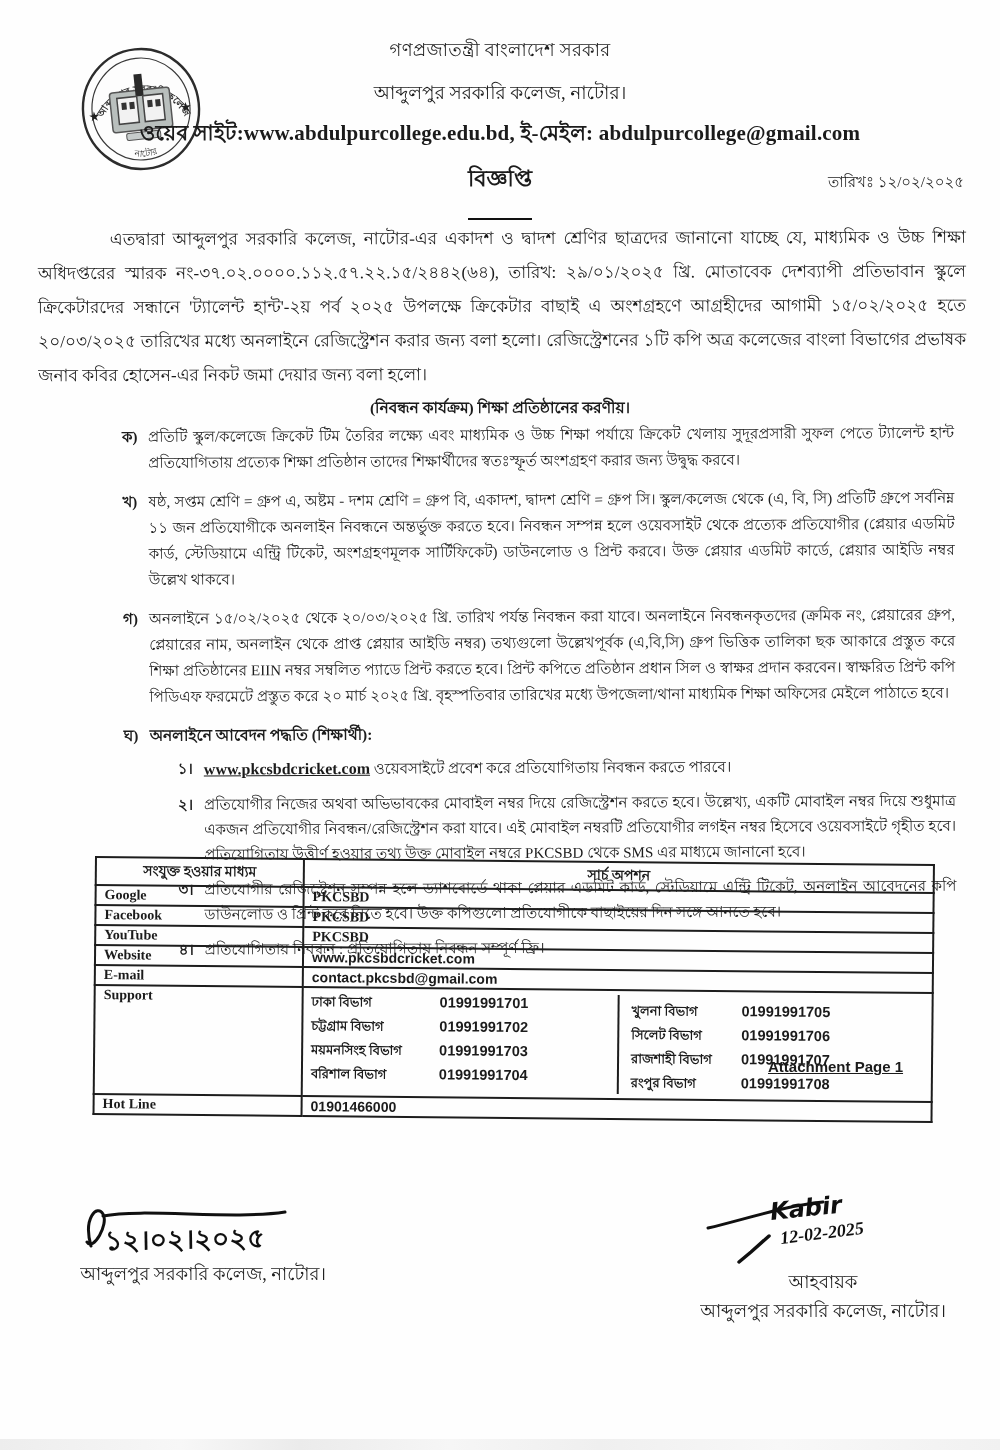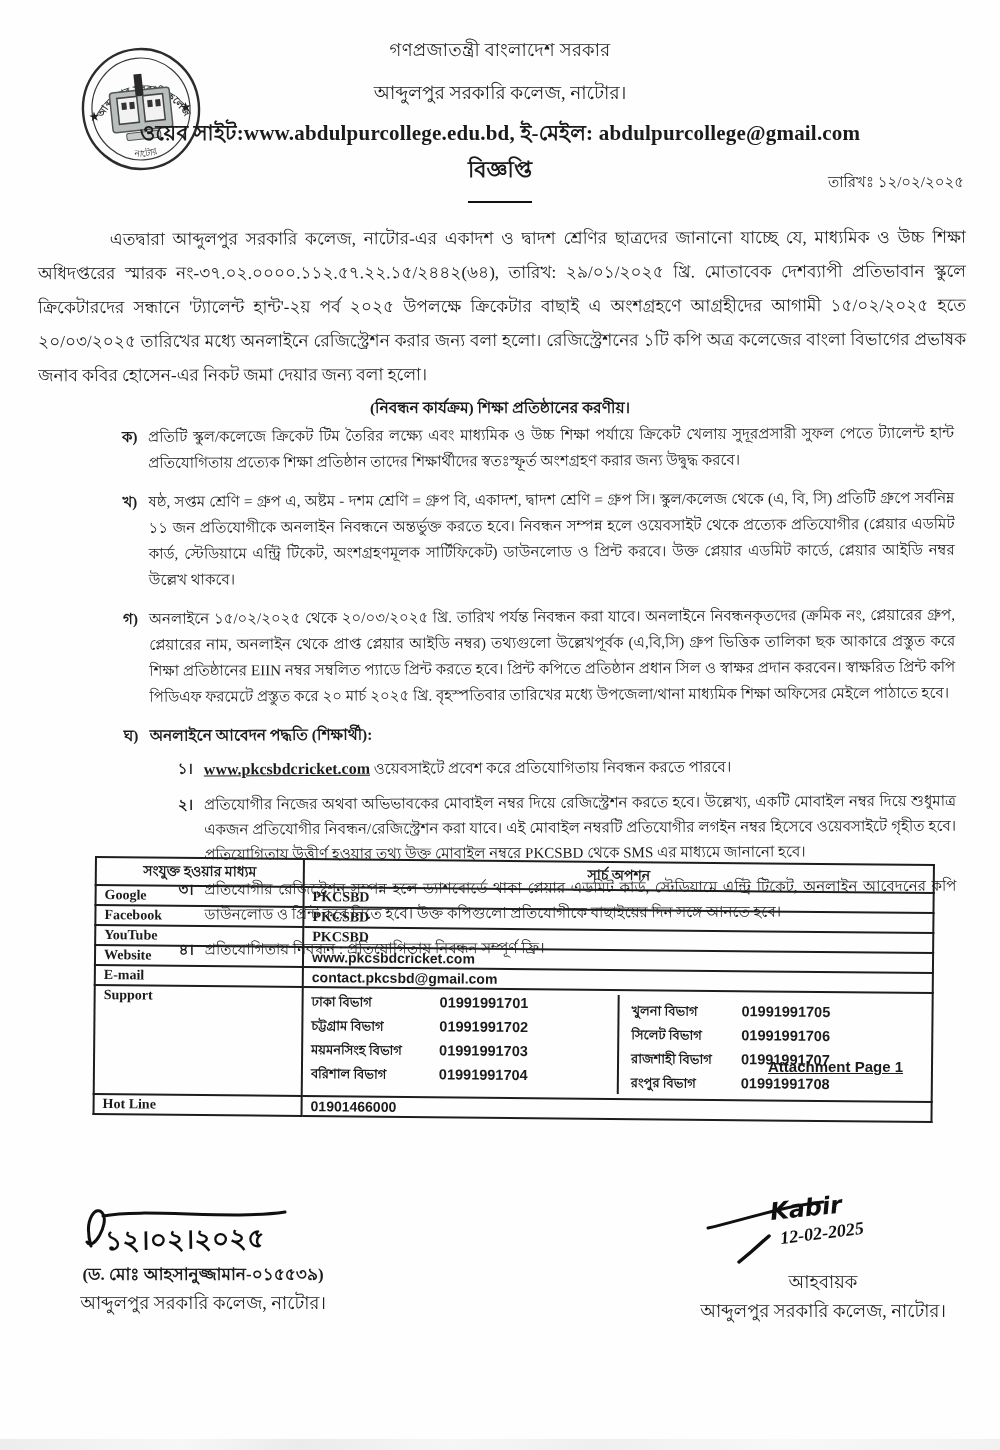--- a/index.html
+++ b/index.html
@@ -8,22 +8,22 @@
     background:#fefefe;color:#1b1b1b;
     font-family:"Liberation Serif", serif;
   }
   
   .seal{position:absolute;left:78px;top:44px;width:126px;height:130px;transform:rotate(-6deg);}
   .hdr-block{position:absolute;left:0;right:0;top:36px;text-align:center;}
   .hdr-govt{font-size:18px;letter-spacing:.3px;}
   .hdr-office{font-size:16.5px;margin-top:12px;}
   .hdr-college{font-size:18.5px;margin-top:12px;}
   .hdr-contact{font-size:21px;font-weight:bold;margin-top:7px;letter-spacing:.2px;}
-  .notice-title{display:inline-block;font-size:22px;font-weight:bold;
-    border-bottom:2px solid #111;padding-bottom:12px;}
+  .notice-title{display:inline-block;font-size:22px;font-weight:bold;margin-top:9px;
+    border-bottom:2px solid #111;padding-bottom:20px;}
   .date-label{position:absolute;right:36px;top:170px;font-size:15px;}
   
   .intro{
     position:absolute;left:38px;top:222px;width:928px;
     font-size:17px;line-height:34px;text-align:justify;text-indent:72px;
     transform:rotate(-0.15deg);
   }
   
   .section-heading{position:absolute;left:0;right:0;top:396px;text-align:center;
     font-size:15.5px;font-weight:bold;}
@@ -231,21 +231,20 @@
       </table>
   </div>
 
   <div class="attachment">Attachment Page 1</div>
 
   <div class="sig sig-left">
     <svg width="300" height="62" viewBox="0 0 300 62">
       <path d="M38,48 C30,20 44,6 50,16 C56,26 40,54 34,44 M50,18 C90,10 180,22 232,14" fill="none" stroke="#101010" stroke-width="3" stroke-linecap="round"></path>
       <text x="52" y="52" font-size="27" font-weight="bold" fill="#101010" transform="rotate(-1 52 52)">১২।০২।২০২৫</text>
     </svg>
-    <div class="sig-line" style="font-weight:bold">(ড. মোঃ আহসানুজ্জামান-০১৫৫৩৯)</div>
     <div class="sig-line big">আব্দুলপুর সরকারি কলেজ, নাটোর।</div>
   </div>
 
   <div class="sig sig-right">
     <svg width="300" height="78" viewBox="0 0 300 78">
       <path d="M35,38 C70,30 110,16 150,12" fill="none" stroke="#101010" stroke-width="3" stroke-linecap="round"></path>
       <text x="98" y="30" font-size="24" class="hand" font-style="italic" font-weight="bold" fill="#101010" transform="rotate(-6 98 30)">Kabir</text>
       <text x="108" y="54" font-size="18" font-style="italic" font-weight="bold" fill="#101010" transform="rotate(-7 108 54)">12-02-2025</text>
       <path d="M66,72 L78,62 L96,46" fill="none" stroke="#101010" stroke-width="3.5" stroke-linecap="round"></path>
     </svg>

